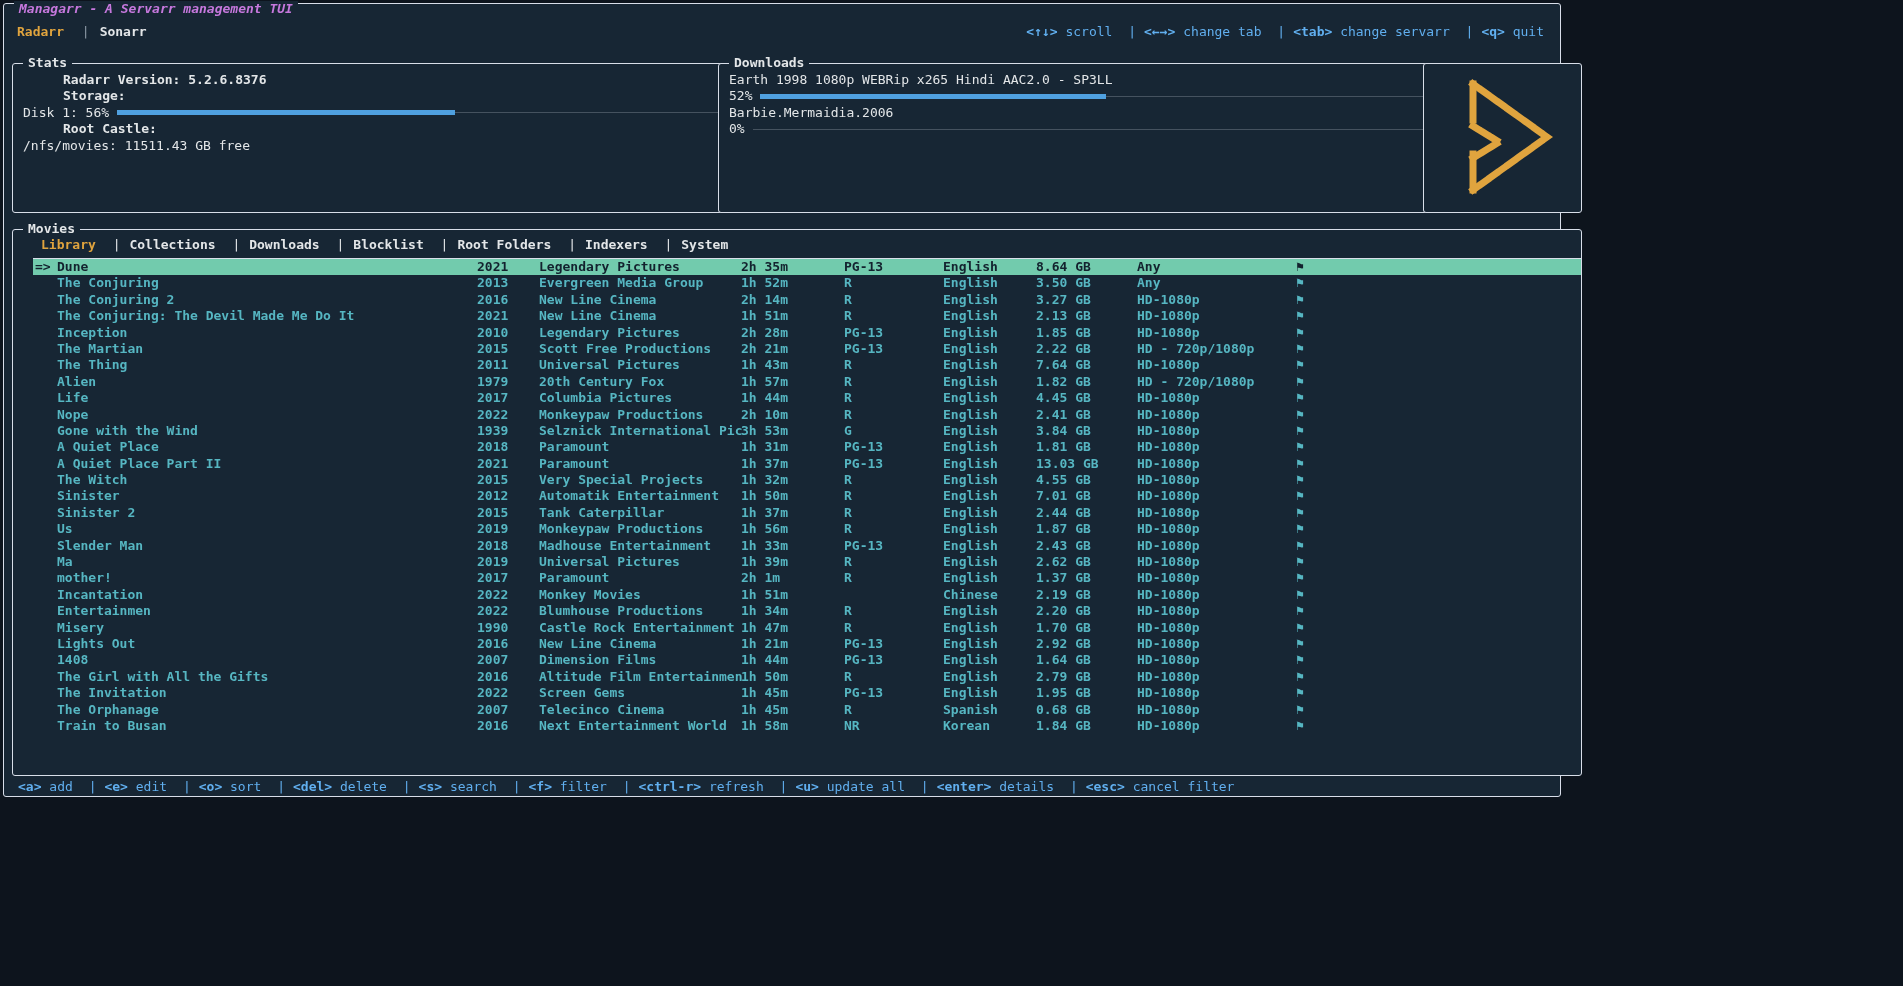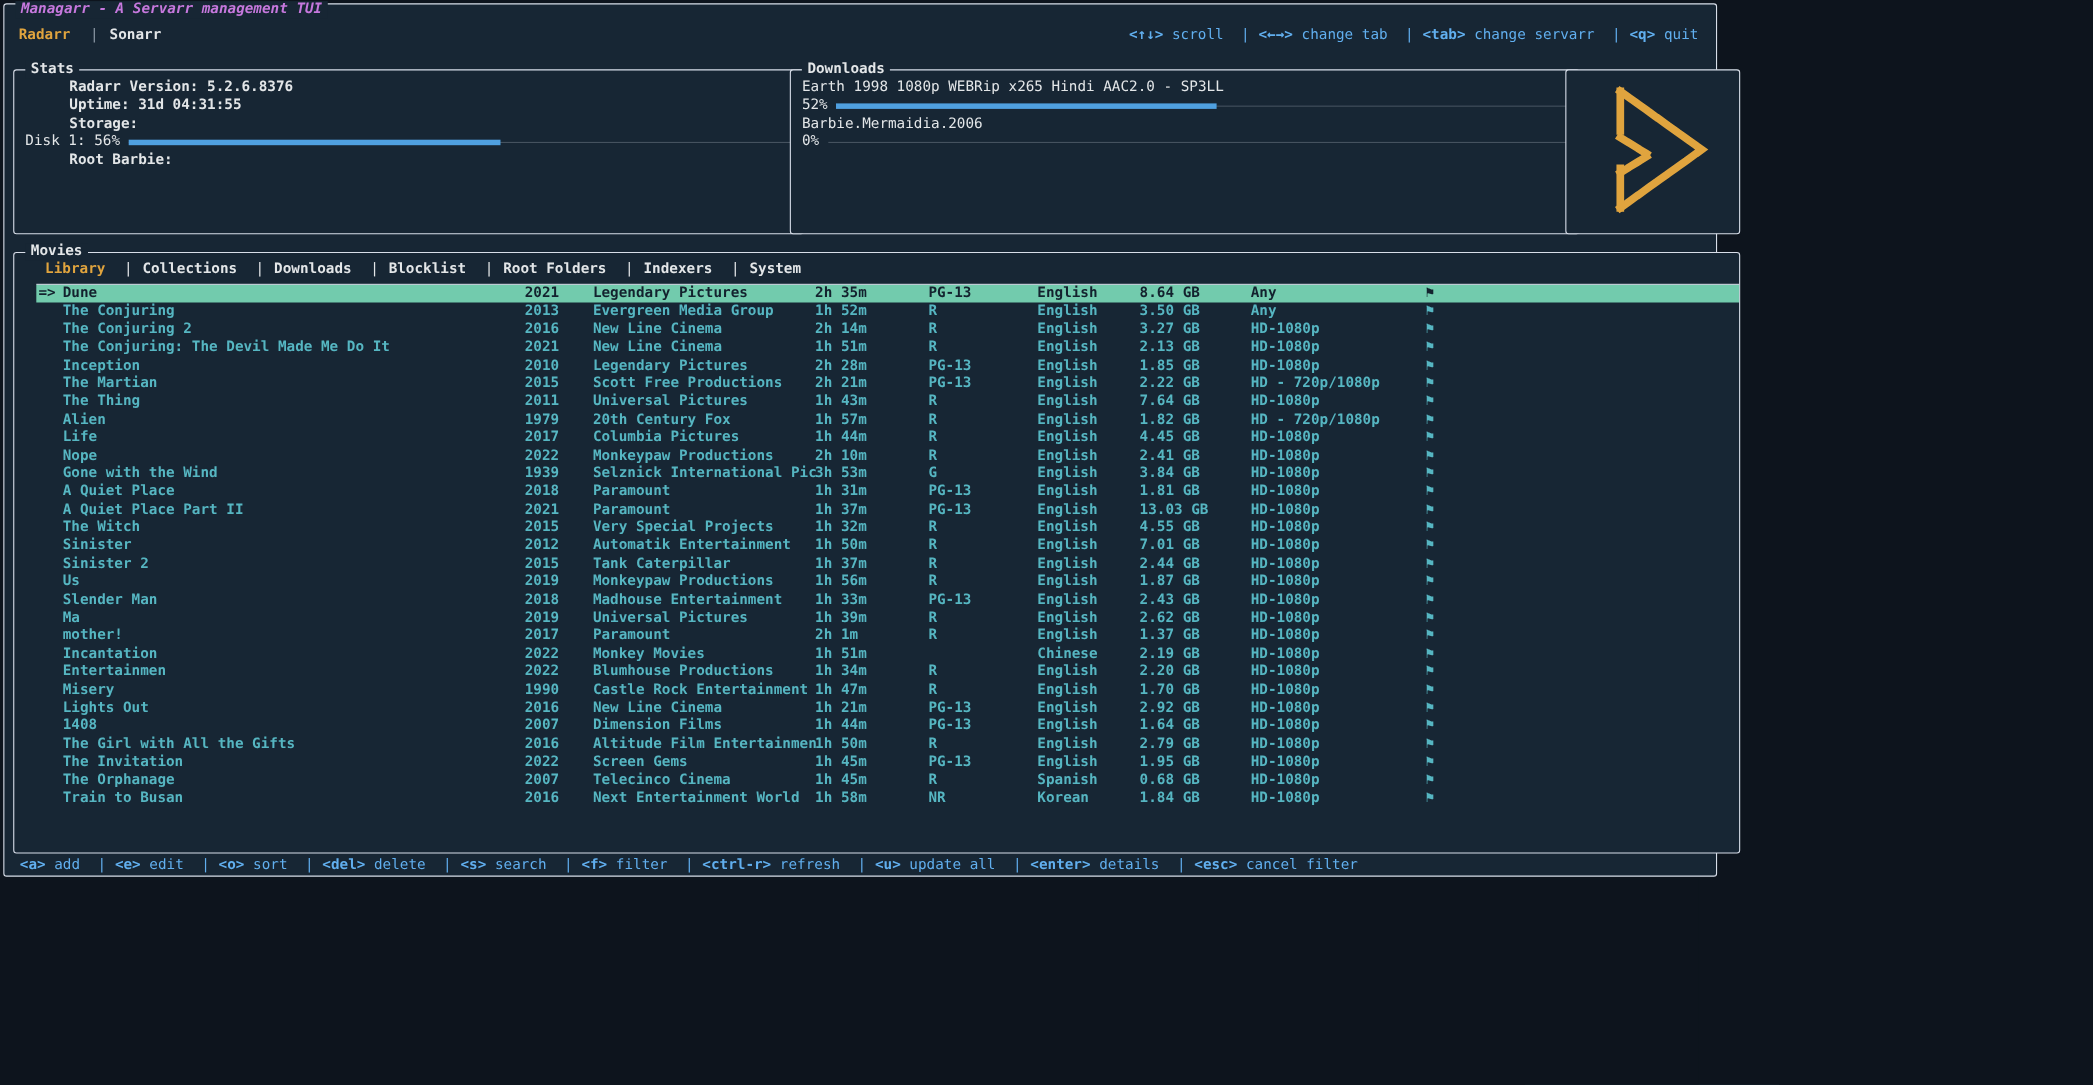--- a/index.html
+++ b/index.html
@@ -110,27 +110,27 @@
       
         <span class="hint"><span class="key">&lt;tab&gt;</span> <span>change servarr</span></span>
       
         <span class="hint"><span class="key">&lt;q&gt;</span> <span>quit</span></span>
       </div>
 
     <div class="panel stats">
       <span class="panel-title">Stats</span>
       <div class="panel-body">
         <div class="stat-line bold"><span>Radarr Version:</span> <span>5.2.6.8376</span></div>
-        <div class="stat-line bold"><span>Uptime:</span> <span>31d 04:31:55</span></div>
         <div class="stat-line bold">Storage:</div>
         <div class="stat-line gauge">
           <span class="gauge-label">Disk 1: 56%</span>
           <span class="gauge-track"><span class="gauge-fill" style="width: 56%;"></span></span>
         </div>
-        <div class="stat-line bold">Root Barbie:</div>
+        <div class="stat-line bold">Root Castle:</div>
+        <div class="stat-line">/nfs/movies: 11511.43 GB free</div>
       </div>
     </div>
 
     <div class="panel downloads">
       <span class="panel-title">Downloads</span>
       <div class="panel-body">
 
           <div class="dl-item">
             <div class="dl-name">Earth 1998 1080p WEBRip x265 Hindi AAC2.0 - SP3LL</div>
             <div class="stat-line gauge dl-gauge">

